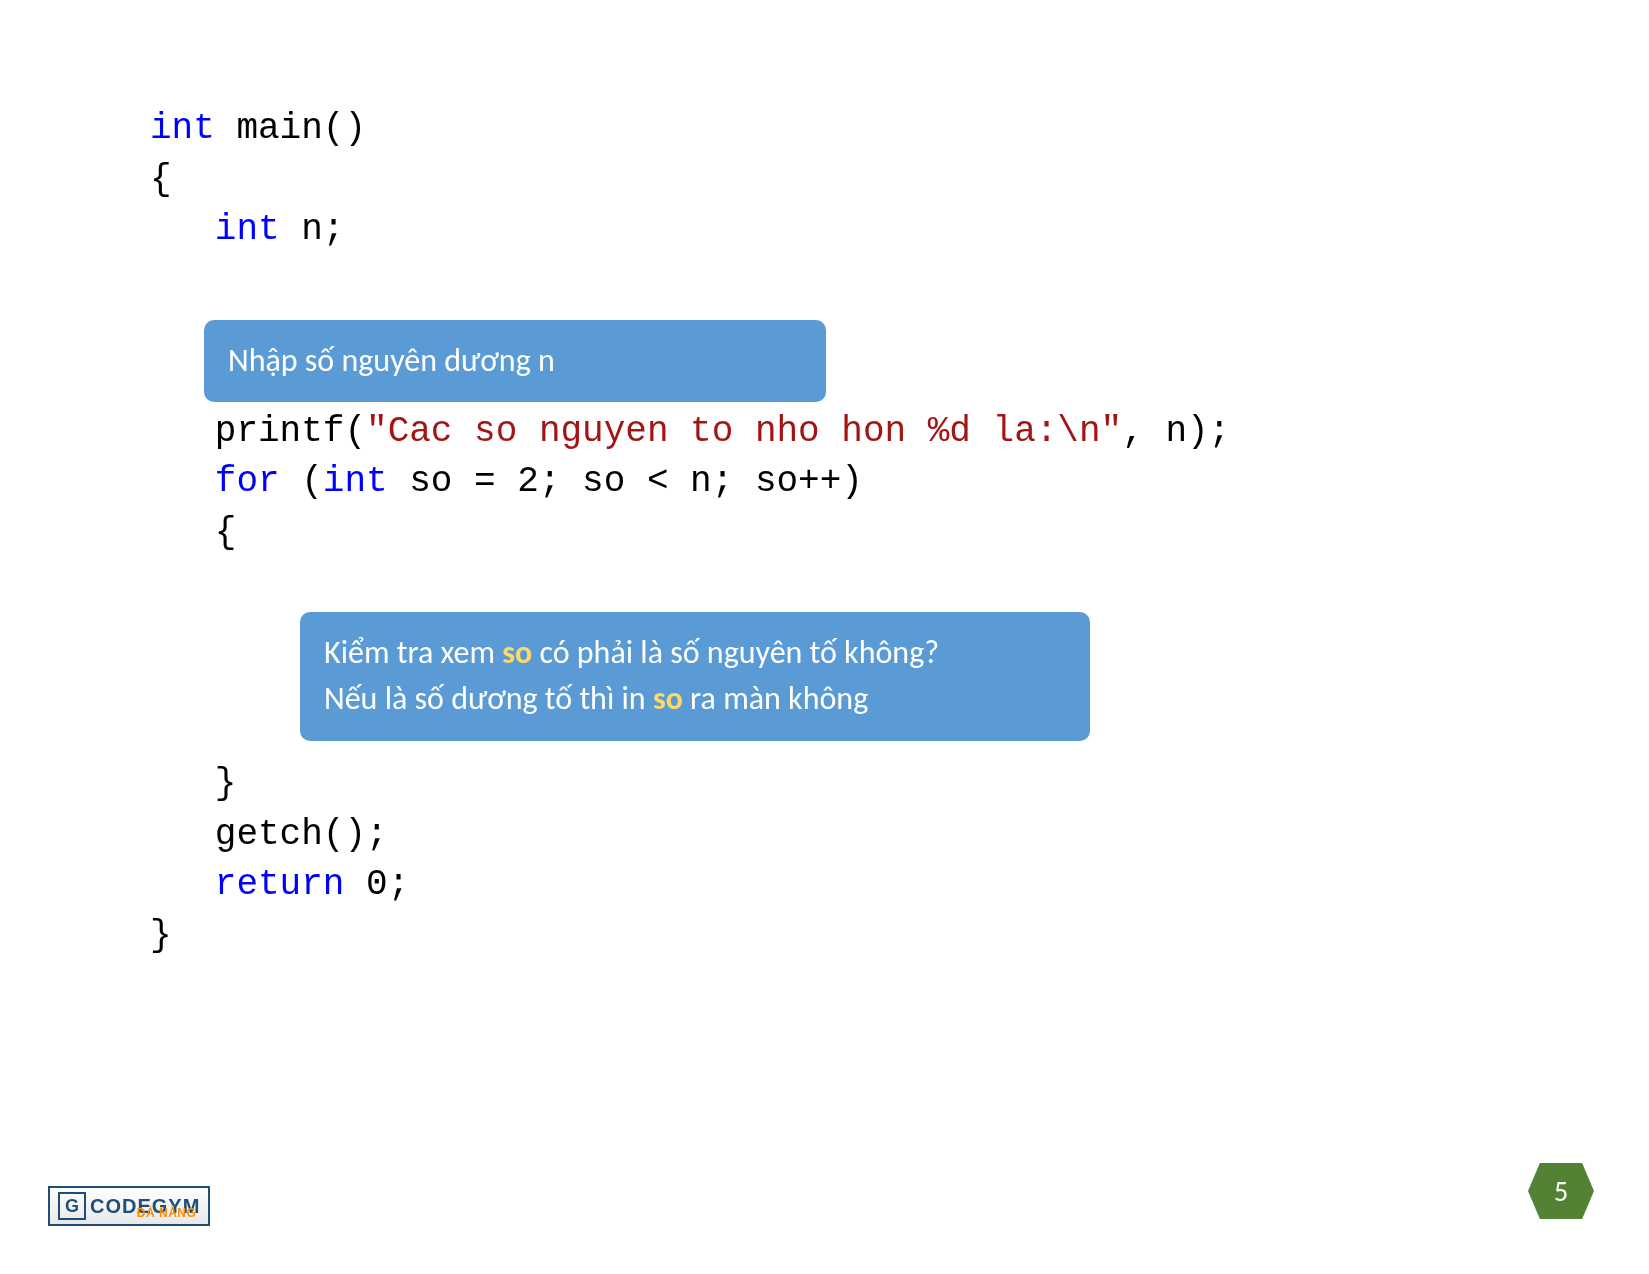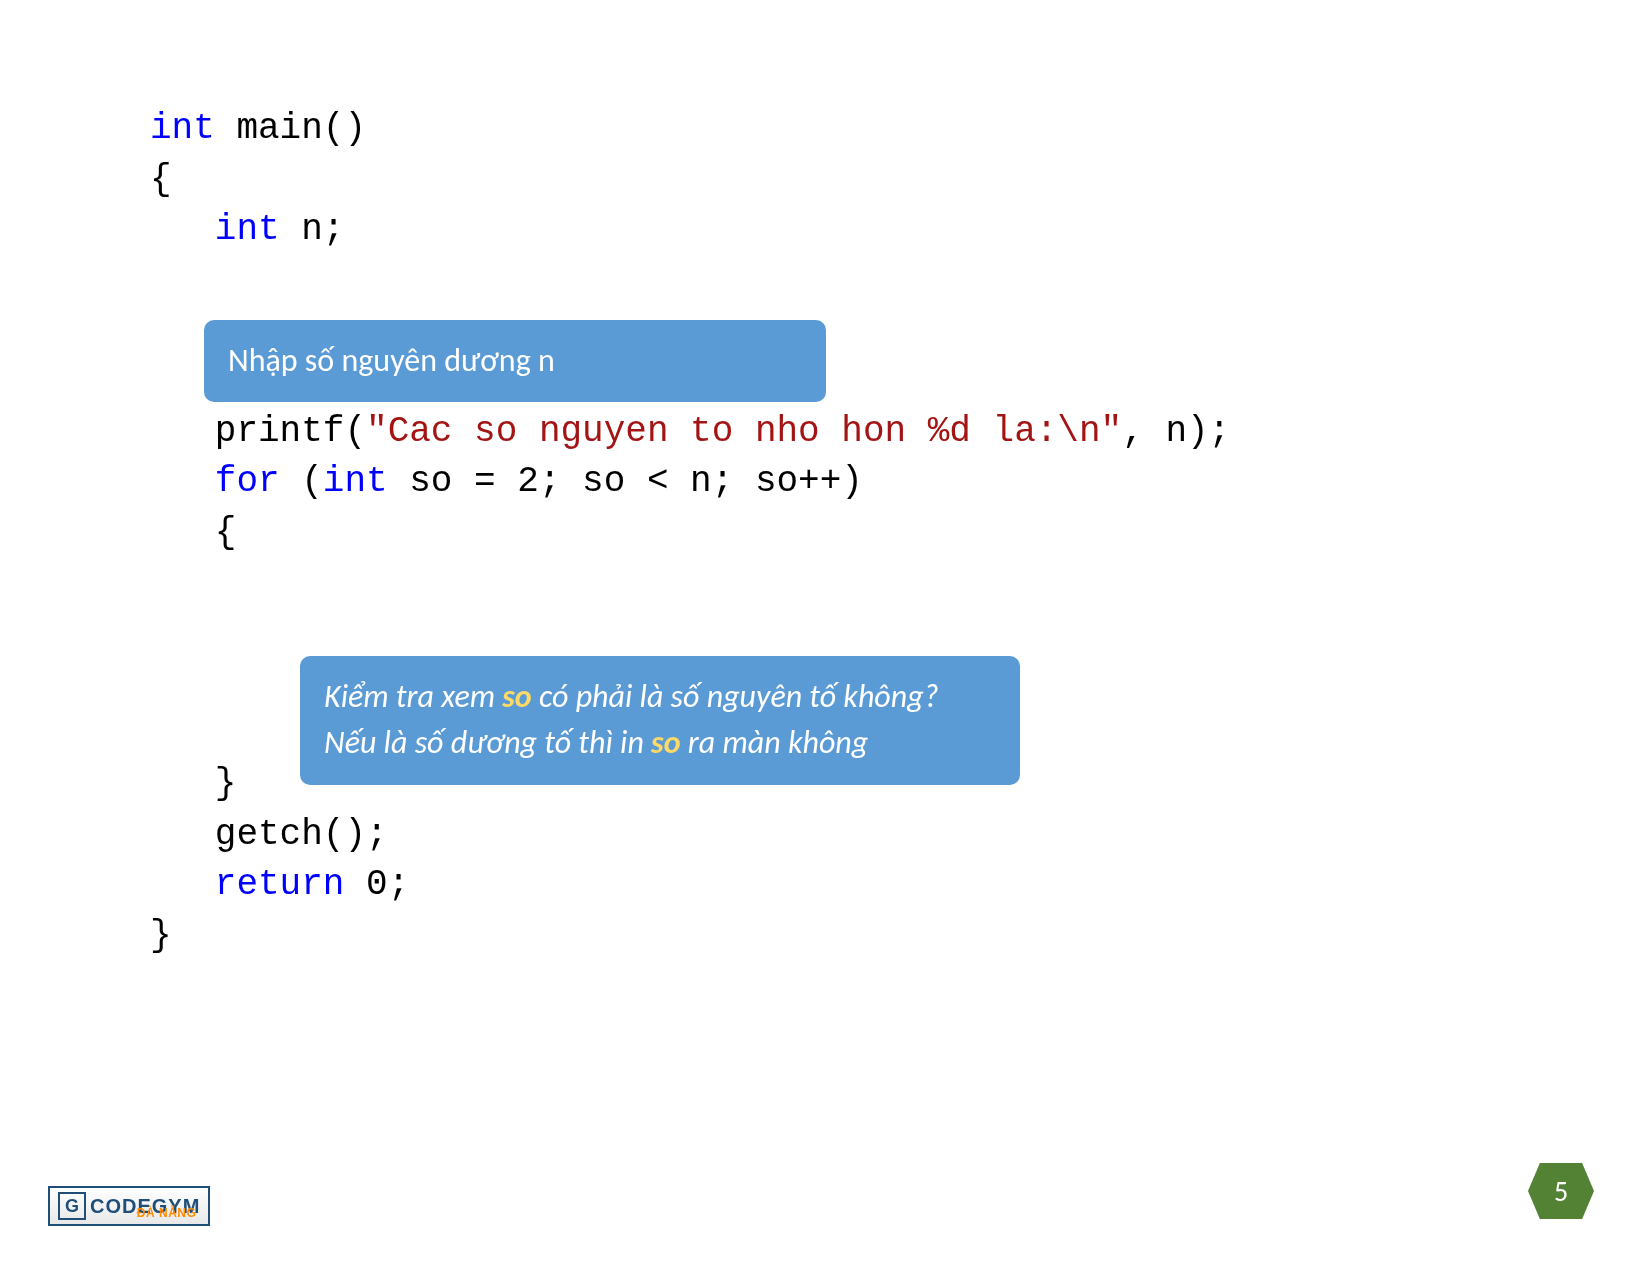--- a/index.html
+++ b/index.html
@@ -3,21 +3,21 @@
 <meta charset="utf-8">
 <style>
 * { margin: 0; padding: 0; box-sizing: border-box; }
 body { width: 1649px; height: 1274px; background: #ffffff; position: relative; font-family: Consolas, 'Courier New', monospace; }
 .slide { position: relative; width: 100%; height: 100%; padding: 54px 150px 0 150px; }
 .code { font-size: 36px; line-height: 1.4; white-space: pre; color: #000; }
 .kw { color: #0000ff; }
 .str { color: #a31515; }
 .box { position: absolute; background: #5b9bd5; color: #ffffff; border-radius: 10px; padding: 18px 24px; font-family: Calibri, Arial, sans-serif; font-size: 32px; line-height: 1.45; }
 .box1 { left: 204px; top: 320px; width: 622px; }
-.box2 { left: 300px; top: 656px; width: 720px; font-style: italic; }
+.box2 { left: 300px; top: 612px; width: 790px; }
 .hl { color: #ffd966; font-weight: 600; }
 .page-num { position: absolute; right: 55px; bottom: 55px; width: 66px; height: 56px; background: #548235; color: #ffffff; display: flex; align-items: center; justify-content: center; font-family: Calibri, Arial, sans-serif; font-size: 28px; clip-path: polygon(18% 0%, 82% 0%, 100% 50%, 82% 100%, 18% 100%, 0% 50%); }
 .logo { position: absolute; left: 48px; bottom: 48px; display: flex; align-items: center; border: 2px solid #1f4e79; padding: 4px 8px; background: linear-gradient(to bottom, #ffffff 0%, #e8e8e8 100%); }
 .logo-icon { width: 28px; height: 28px; border: 2px solid #1f4e79; margin-right: 4px; display: flex; align-items: center; justify-content: center; color: #1f4e79; font-weight: bold; font-size: 18px; font-family: Arial, sans-serif; }
 .logo-text { font-family: Arial, sans-serif; font-weight: 800; font-size: 20px; color: #1f4e79; letter-spacing: 1px; }
 .logo-sub { position: absolute; bottom: -2px; right: 4px; font-size: 12px; color: #ff8c00; font-family: Arial, sans-serif; font-weight: bold; letter-spacing: 0.5px; }
 .logo-wrap { position: relative; }
 </style>
 </head>
 <body>

